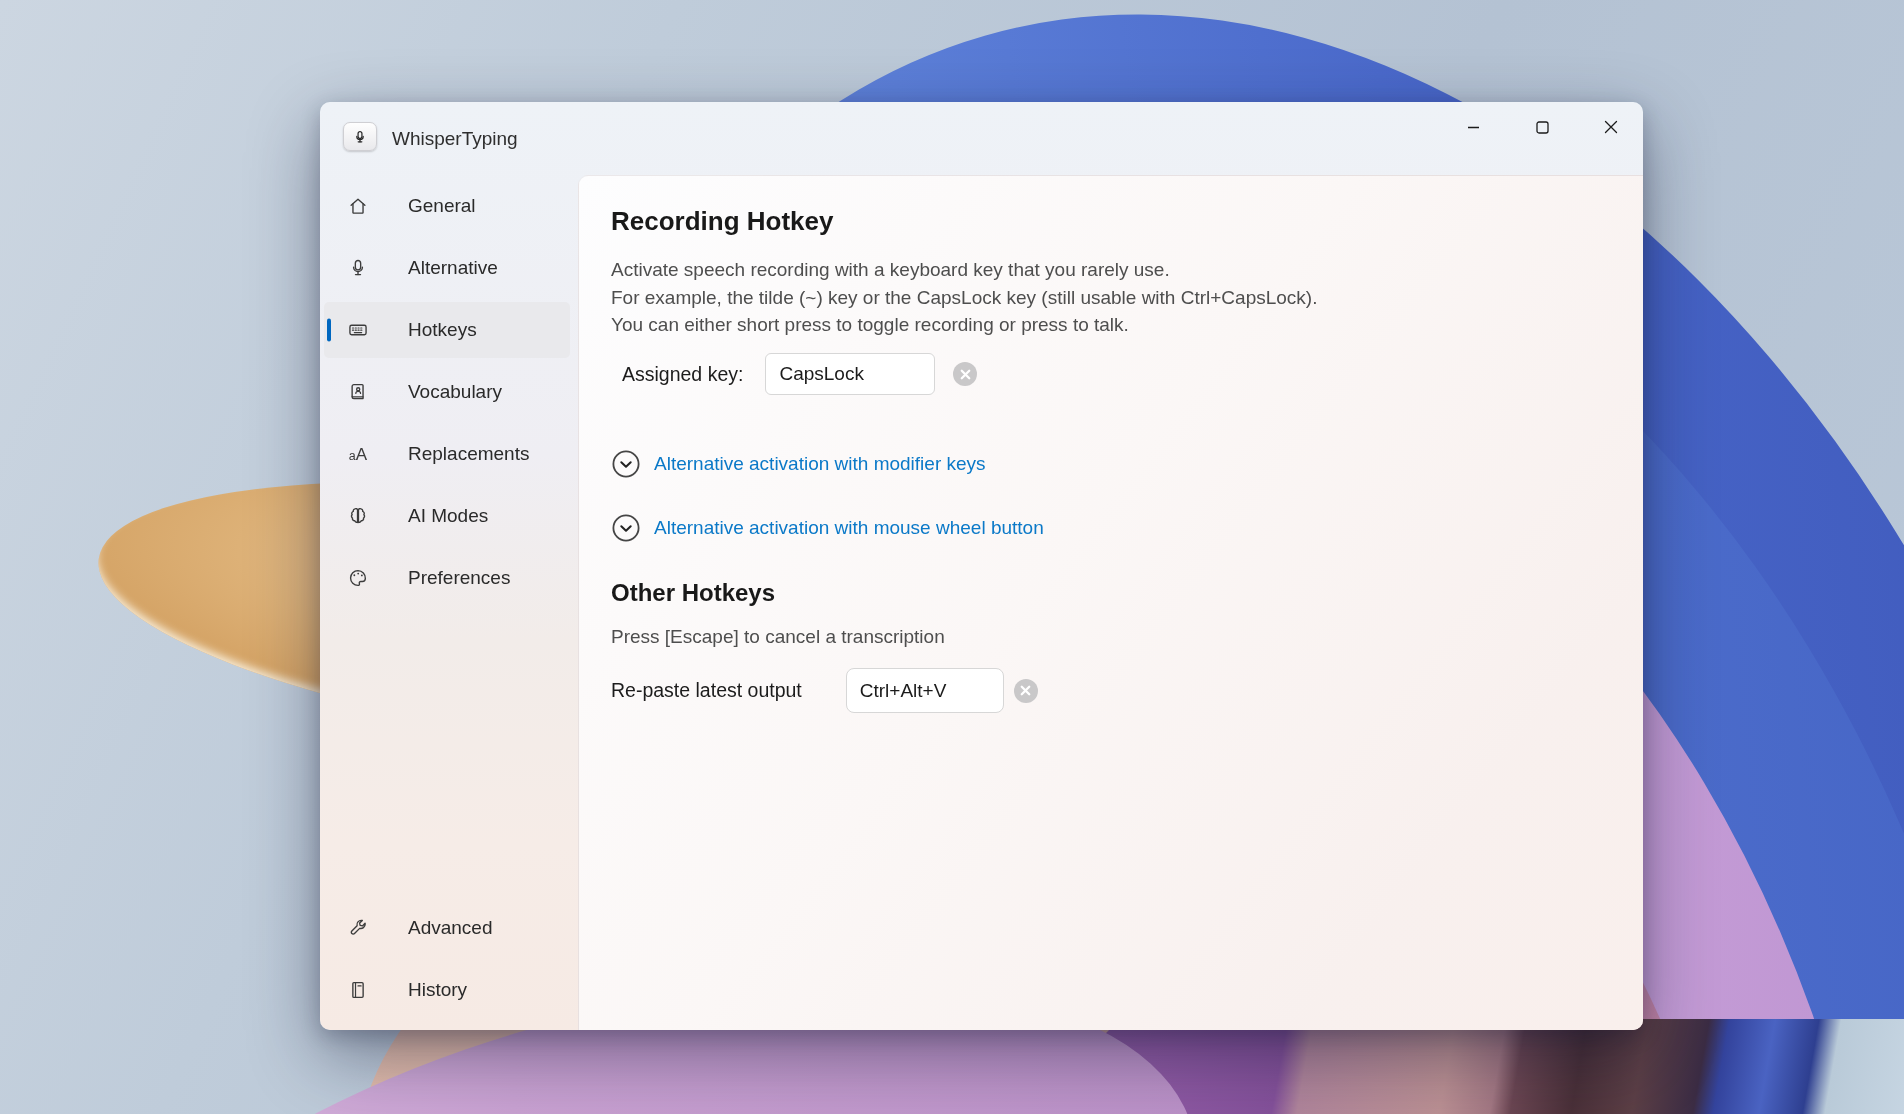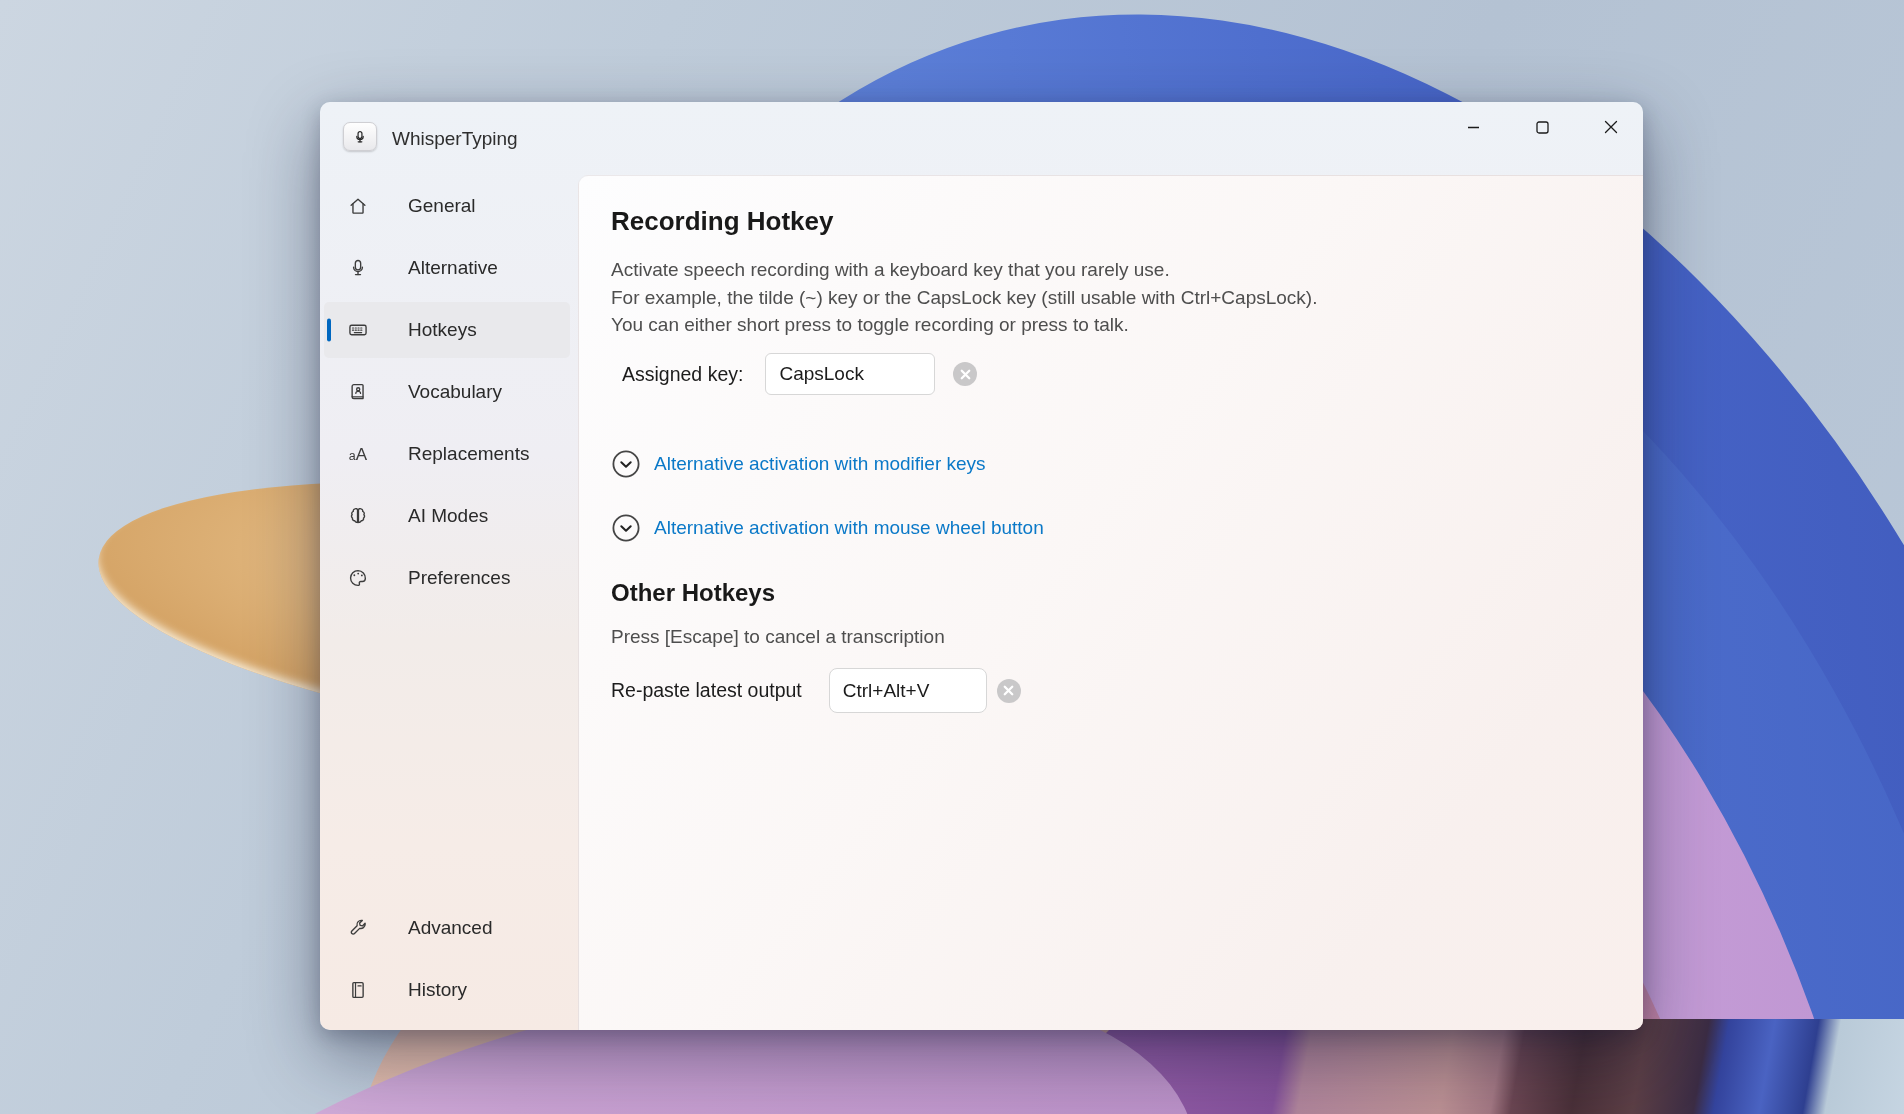--- a/index.html
+++ b/index.html
@@ -78,21 +78,21 @@
     border-radius:6px;background:#fff;font-size:19px;color:#1b1b1b;padding:0 0 0 13px;outline:none;
     font-family:"Liberation Sans","DejaVu Sans",sans-serif;}
   .clear-btn{width:24px;height:24px;border-radius:50%;border:none;background:var(--clear-bg,#c9c8c9);
     display:flex;align-items:center;justify-content:center;margin-left:18px;padding:0;cursor:default;}
   .link-row{position:absolute;left:32px;height:32px;display:flex;align-items:center;gap:13px;cursor:default;}
   .link-row .chev{width:30px;height:30px;flex:0 0 30px;}
   .link-text{font-size:19px;color:var(--link,#0b79c8);}
   .h2{position:absolute;left:32px;top:403px;font-size:24px;font-weight:700;color:#191919;}
   .escape-hint{position:absolute;left:32px;top:450px;font-size:19px;color:#4e4e4e;}
   .row-repaste{position:absolute;left:32px;top:492px;height:45px;display:flex;align-items:center;}
-  .key-input.second{height:45px;width:158px;margin-left:27px;border-radius:8px;}
+  .key-input.second{height:45px;width:158px;margin-left:44px;border-radius:8px;}
   .row-repaste .clear-btn{margin-left:10px;}
 </style>
 </head>
 <body>
 
 <div class="ring ring-blue-outer"></div>
 <div class="ring ring-blue-inner"></div>
 <div class="ring ring-lavender"></div>
 <div class="ring ring-pink"></div>
 <div class="stripes"></div>

